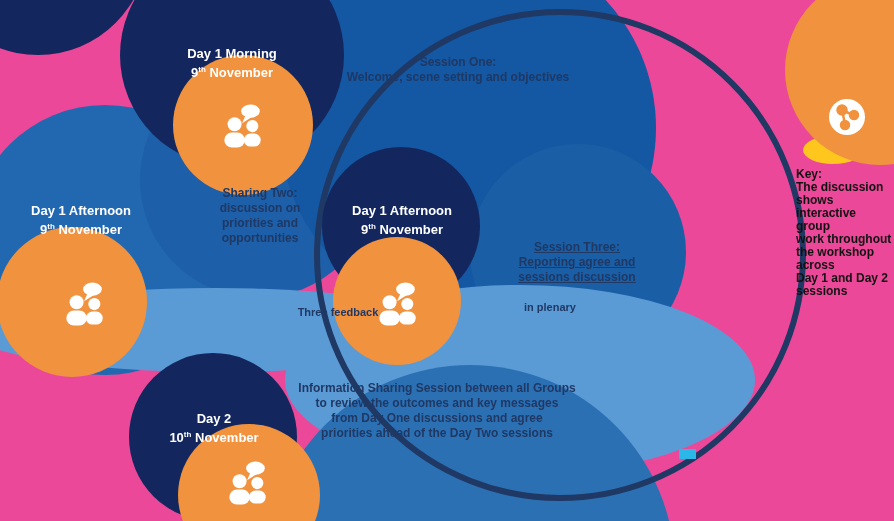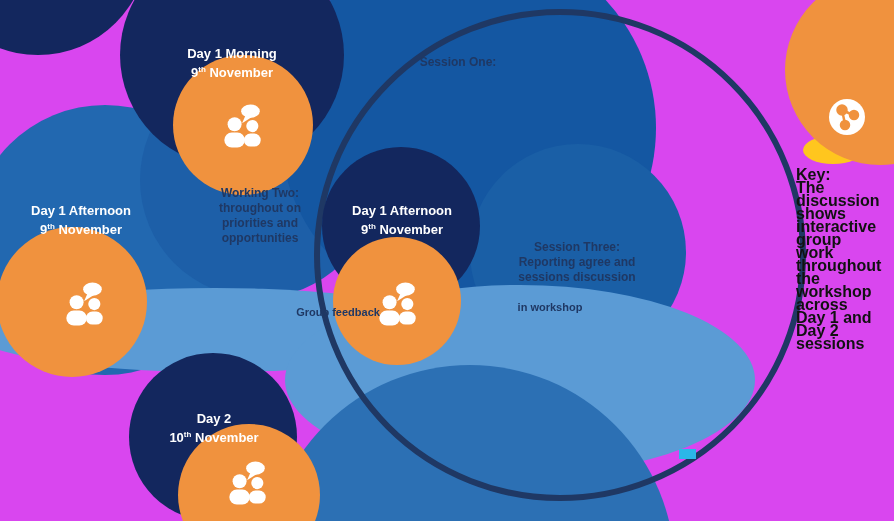--- a/index.html
+++ b/index.html
@@ -1,16 +1,16 @@
 <!DOCTYPE html>
 <html><head>
 <meta charset="utf-8">
 <style>
   html,body{margin:0;padding:0;background:#fff;}
-  #stage{position:relative;width:894px;height:521px;overflow:hidden;background:#d946ef;
+  #stage{position:relative;width:894px;height:521px;overflow:hidden;background:#ec4899;
          font-family:"Liberation Sans",sans-serif;font-weight:bold;}
   .abs{position:absolute;}
   .circle{position:absolute;border-radius:50%;}
   
   .navy{background:#13275E;}
   .blueA{background:#2268B0;}
   .blueB{background:#1D5FA8;}
   .blueC{background:#1457A2;}
   .blueD{background:#1A5FA6;}
   .blueF{background:#2C70B4;}
@@ -20,21 +20,21 @@
   
   .z1{z-index:1}.z2{z-index:2}.z3{z-index:3}.z4{z-index:4}.z5{z-index:5}.z6{z-index:6}
   .z7{z-index:7}.z8{z-index:8}.z9{z-index:9}.z10{z-index:10}.z11{z-index:11}.z12{z-index:12}
   .z13{z-index:13}.z20{z-index:20}
   
   .daylabel{color:#fff;text-align:center;font-size:13px;line-height:16px;}
   .daylabel sup{font-size:8px;}
   .sess{color:#1F3864;text-align:center;font-size:12px;line-height:15px;}
   .sess .ln{display:block;}
   .frag{color:#1F3864;font-size:11px;text-align:center;}
-  .keytext{color:#111111;font-size:16px;line-height:13px;font-weight:bold;text-align:left;}
+  .keytext{color:#111111;font-size:12px;line-height:13px;font-weight:bold;text-align:left;}
   .keytext .ln{display:block;}
   svg{display:block;}
 </style>
 </head>
 <body>
 
 <div id="stage">
 
   <div class="circle navy z1" style="left:-72px;top:-165px;width:220px;height:220px;"></div>
   <div class="circle blueA z2" style="left:-30px;top:105px;width:270px;height:270px;"></div>
@@ -125,35 +125,42 @@
     <span style="display:block">Day 1 Afternoon</span>
     <span style="display:block"><span>9</span><sup>th</sup>&nbsp;<span>November</span></span>
   </div>
   <div class="abs z20 daylabel" style="left:134px;top:411px;width:160px;">
     <span style="display:block">Day 2</span>
     <span style="display:block"><span>10</span><sup>th</sup>&nbsp;<span>November</span></span>
   </div>
 
   <div class="abs z20 sess" style="left:308px;top:55px;width:300px;">
     <span class="ln">Session One:</span>
+    <span class="ln">Welcome, scene setting and objectives</span>
   </div>
   <div class="abs z20 sess" style="left:170px;top:186px;width:180px;">
-    <span class="ln">Working Two:</span>
-    <span class="ln">throughout on</span>
+    <span class="ln">Sharing Two:</span>
+    <span class="ln">discussion on</span>
     <span class="ln">priorities and</span>
     <span class="ln">opportunities</span>
   </div>
-  <div class="abs z20 sess" style="left:487px;top:240px;width:180px;">
+  <div class="abs z20 sess" style="left:487px;top:240px;width:180px;text-decoration:underline;">
     <span class="ln">Session Three:</span>
     <span class="ln">Reporting agree and</span>
     <span class="ln">sessions discussion</span>
   </div>
-  <div class="abs z20 frag" style="left:288px;top:306px;width:100px;">Group feedback</div>
-  <div class="abs z20 frag" style="left:500px;top:301px;width:100px;">in workshop</div>
+  <div class="abs z20 frag" style="left:288px;top:306px;width:100px;">Three feedback</div>
+  <div class="abs z20 frag" style="left:500px;top:301px;width:100px;">in plenary</div>
 
+  <div class="abs z20 sess" style="left:287px;top:381px;width:300px;">
+    <span class="ln">Information Sharing Session between all Groups</span>
+    <span class="ln">to review the outcomes and key messages</span>
+    <span class="ln">from Day One discussions and agree</span>
+    <span class="ln">priorities ahead of the Day Two sessions</span>
+  </div>
 
   <div class="abs z20 keytext" style="left:796px;top:168px;width:96px;">
     <span class="ln">Key:</span>
     <span class="ln">The discussion shows</span>
     <span class="ln">interactive group</span>
     <span class="ln">work throughout</span>
     <span class="ln">the workshop across</span>
     <span class="ln">Day 1 and Day 2</span>
     <span class="ln">sessions</span>
   </div>

